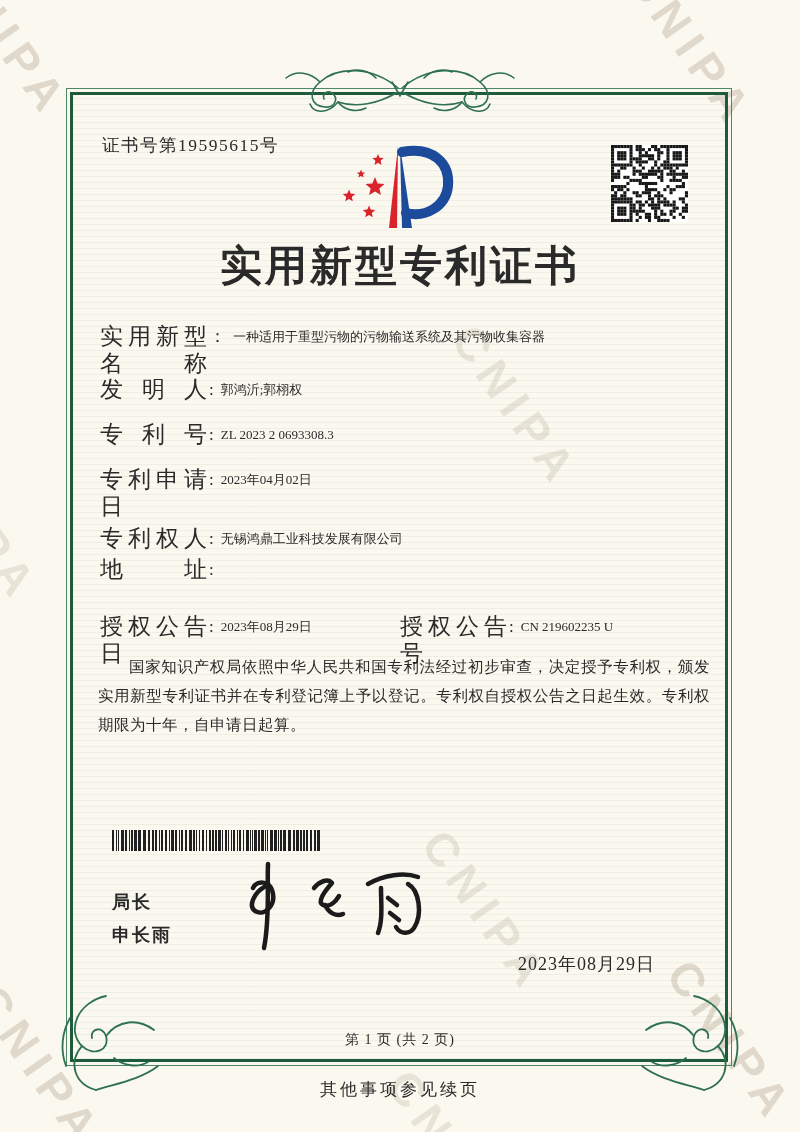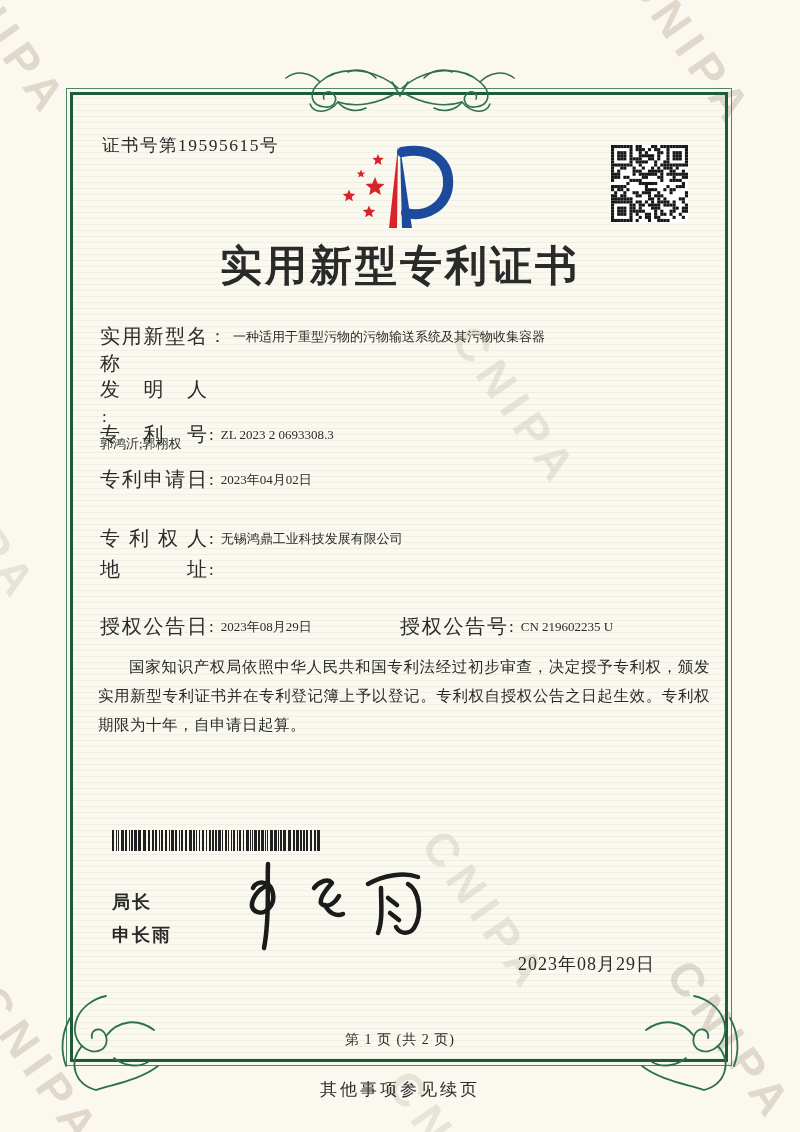--- a/index.html
+++ b/index.html
@@ -49,21 +49,21 @@
   .logo { position:absolute; left:336px; top:138px; }
   .qr { position:absolute; left:611px; top:145px; width:77px; height:77px; background:#fff; }
   .title {
     position:absolute; top:238px; left:0; width:100%;
     text-align:center; font-size:42px; font-weight:bold; letter-spacing:3px;
   }
   
   .row { position:absolute; left:100px; display:flex; align-items:flex-start; }
   .flabel {
     display:inline-block; width:107px;
-    font-size:20px; line-height:27px;
+    font-size:23px; line-height:27px;
     text-align:justify; text-align-last:justify;
   }
   .fcolon { font-size:17px; line-height:27px; margin:0 7px 0 2px; }
   .fvalue { font-size:13px; line-height:27px; max-width:470px; }
   .grant-right { position:absolute; left:300px; top:0; display:flex; }
   
   .paras {
     position:absolute; left:98px; top:645px; width:612px;
     font-size:15.5px; line-height:29px;
     text-align:justify; letter-spacing:0.5px;margin-top:7px;
@@ -496,21 +496,21 @@
       </g>
     </svg>
 
   <div class="title">实用新型专利证书</div>
 
   <div class="row" style="top:323px;">
     <span class="flabel">实用新型名称</span>
     <span class="fcolon">：</span>
     <span class="fvalue">一种适用于重型污物的污物输送系统及其污物收集容器</span>
   </div>
-  <div class="row" style="top:376px;flex-direction:column;">
+  <div class="row" style="top:376px;">
     <span class="flabel">发明人</span>
     <span class="fcolon">:</span>
     <span class="fvalue">郭鸿沂;郭栩权</span>
   </div>
   <div class="row" style="top:421px;">
     <span class="flabel">专利号</span>
     <span class="fcolon">:</span>
     <span class="fvalue">ZL 2023 2 0693308.3</span>
   </div>
   <div class="row" style="top:466px;">

